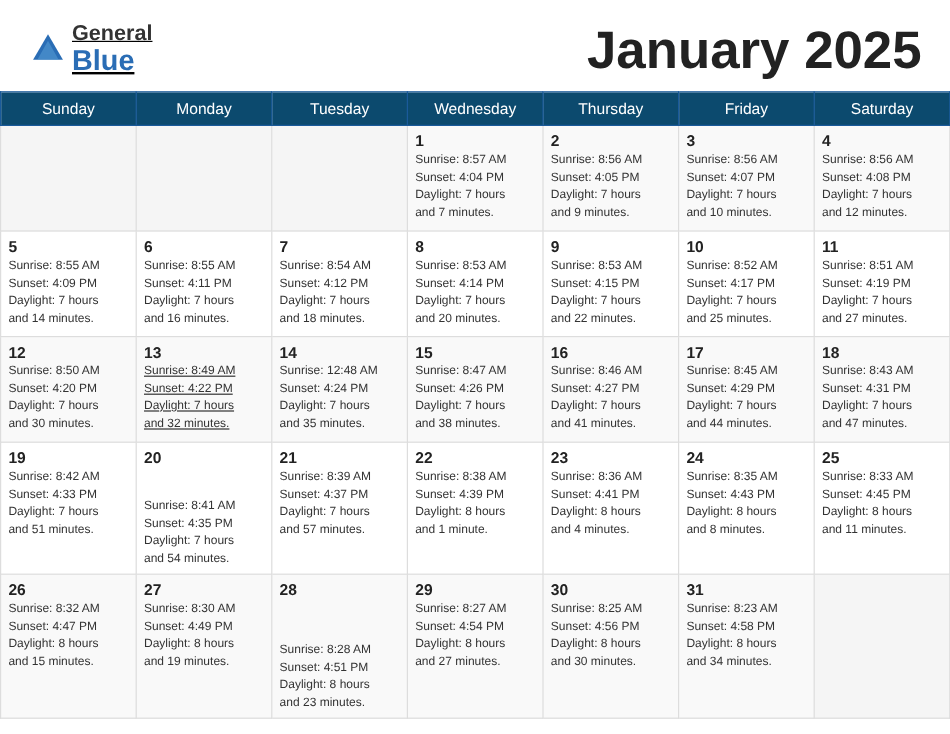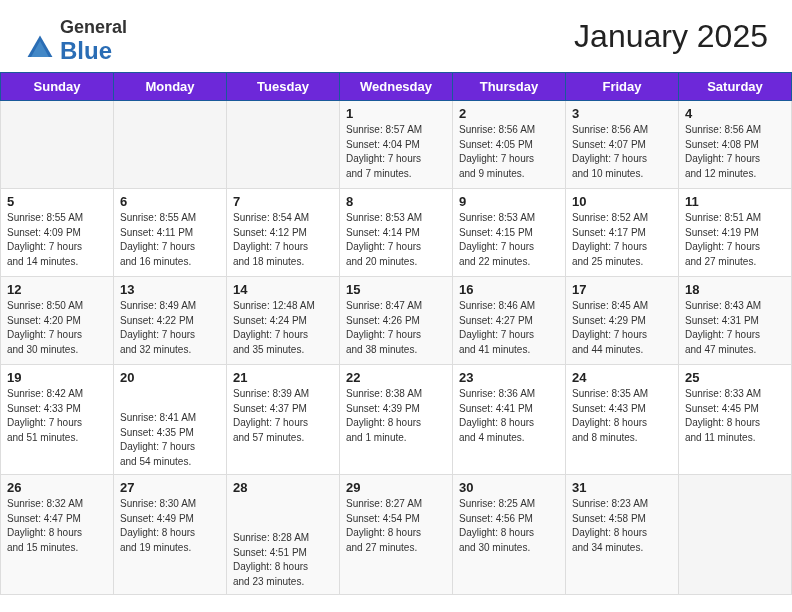--- a/index.html
+++ b/index.html
@@ -10,22 +10,23 @@
       min-height: 612px;
     }
     .header {
       display: flex;
       justify-content: space-between;
       align-items: flex-start;
       padding: 18px 24px 8px 24px;
     }
     .logo {
       display: flex;
-      align-items: flex-end;
+      align-items: center;
       gap: 4px;
+      text-decoration: underline;
     }
     .logo-text {
       display: flex;
       flex-direction: column;
       line-height: 1.1;
     }
     .logo-general {
       font-size: 18px;
       font-weight: bold;
       color: #333;
@@ -36,40 +37,40 @@
       color: #2a6db5;
     }
     .logo-icon {
       width: 32px;
       height: 32px;
     }
     .title-block {
       text-align: right;
     }
     .title-month {
-      font-size: 32px;
-      font-weight: normal;
+      font-size: 44px;
+      font-weight: bold;
       color: #222;
     }
     .title-location {
       font-size: 16px;
       color: #444;
     }
     .calendar {
       width: 100%;
       border-collapse: collapse;
       margin: 0;
     }
     .calendar thead th {
-      background: #6d28d9;
+      background: #0c4a6e;
       color: #fff;
       text-align: center;
       padding: 6px 4px;
       font-size: 13px;
-      font-weight: bold;
+      font-weight: normal;
       border: 1px solid #1a5a9a;
     }
     .calendar tbody td {
       width: 113px;
       vertical-align: top;
       border: 1px solid #ddd;
       padding: 5px 6px;
       font-size: 10.5px;
       color: #333;
       background: #fff;
@@ -215,21 +216,21 @@
       <tr>
         <td>
           <div class="day-num">12</div>
           <div class="day-info" style="white-space: pre-line;">Sunrise: 8:50 AM
 Sunset: 4:20 PM
 Daylight: 7 hours
 and 30 minutes.</div>
         </td>
         <td>
           <div class="day-num">13</div>
-          <div class="day-info" style="white-space: pre-line;">Sunrise: 8:49 AM
+          <div class="day-info" style="white-space: pre-line; text-decoration: underline;">Sunrise: 8:49 AM
 Sunset: 4:22 PM
 Daylight: 7 hours
 and 32 minutes.</div>
         </td>
         <td>
           <div class="day-num">14</div>
           <div class="day-info" style="white-space: pre-line;">Sunrise: 12:48 AM
 Sunset: 4:24 PM
 Daylight: 7 hours
 and 35 minutes.</div>

